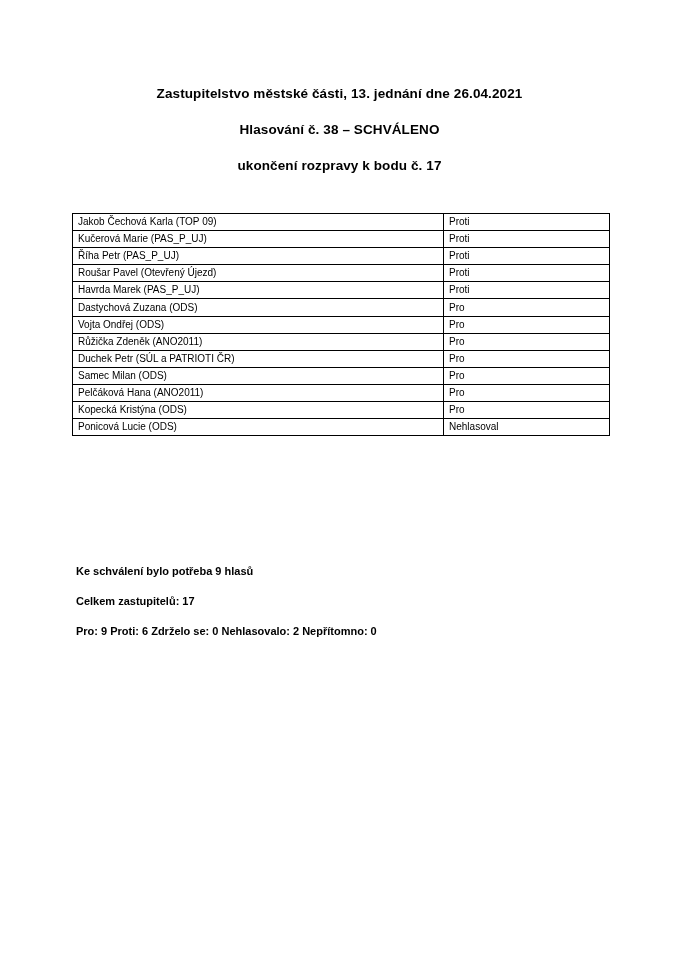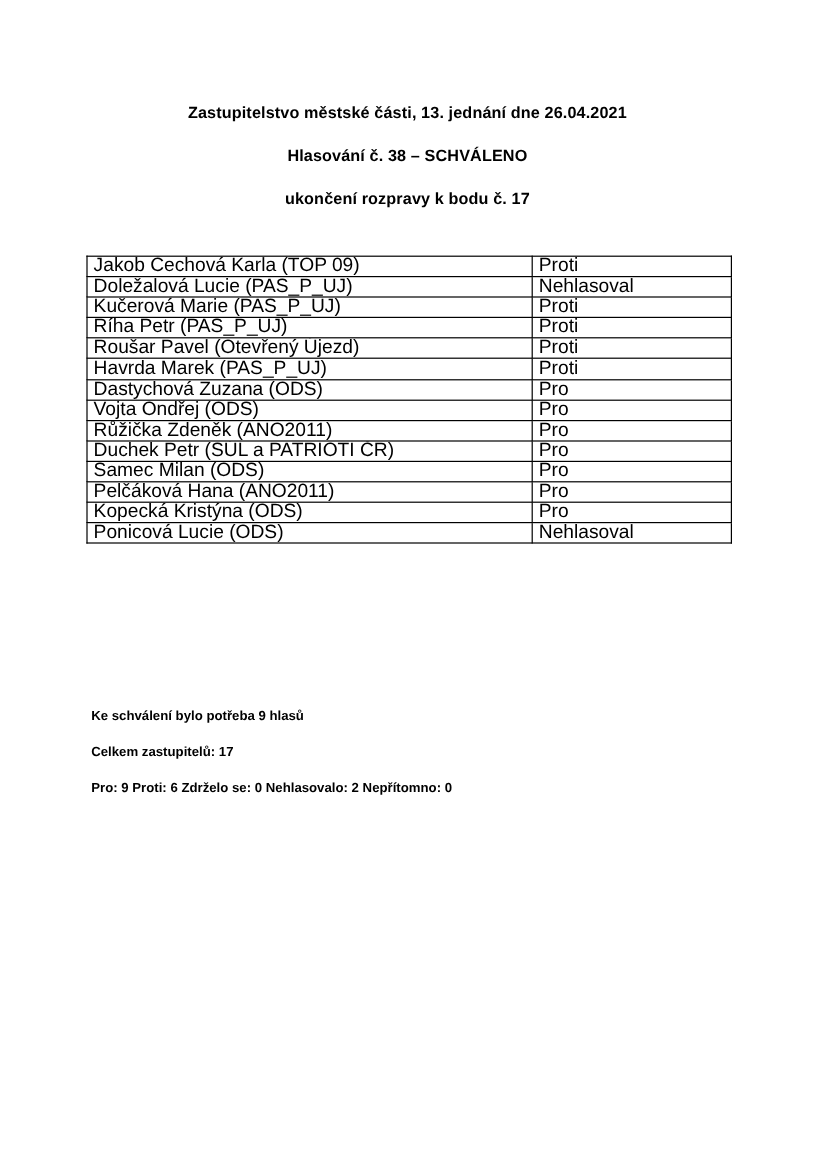--- a/index.html
+++ b/index.html
@@ -30,29 +30,29 @@
     position: absolute;
     top: 213px; left: 72px;
     width: 537px;
     border-collapse: collapse;
     table-layout: fixed;
   }
   table.vote-table td {
     border: 1px solid #000000;
     height: 16.1px;
     padding: 0 2px 0 5px;
-    font-size: 16px;
+    font-size: 10px;
     line-height: 16px;
     vertical-align: middle;
     white-space: nowrap;
     overflow: hidden;
   }
   .summary {
     position: absolute;
-    top: 582px; left: 76px; width: 520px;
+    top: 556px; left: 76px; width: 520px;
   }
   .summary .sline {
     height: 30px; line-height: 30px;
     font-weight: bold;
     font-size: 11px;
   }
 </style>
 </head>
 <body>
 
@@ -68,24 +68,20 @@
     <colgroup>
       <col style="width:371px">
       <col style="width:166px">
     </colgroup>
     <tbody>
     <tr>
       <td>Jakob Čechová Karla (TOP 09)</td>
       <td>Proti</td>
     </tr>
 
-    <tr>
-      <td>Doležalová Lucie (PAS_P_UJ)</td>
-      <td>Nehlasoval</td>
-    </tr>
 
     <tr>
       <td>Kučerová Marie (PAS_P_UJ)</td>
       <td>Proti</td>
     </tr>
 
     <tr>
       <td>Říha Petr (PAS_P_UJ)</td>
       <td>Proti</td>
     </tr>

